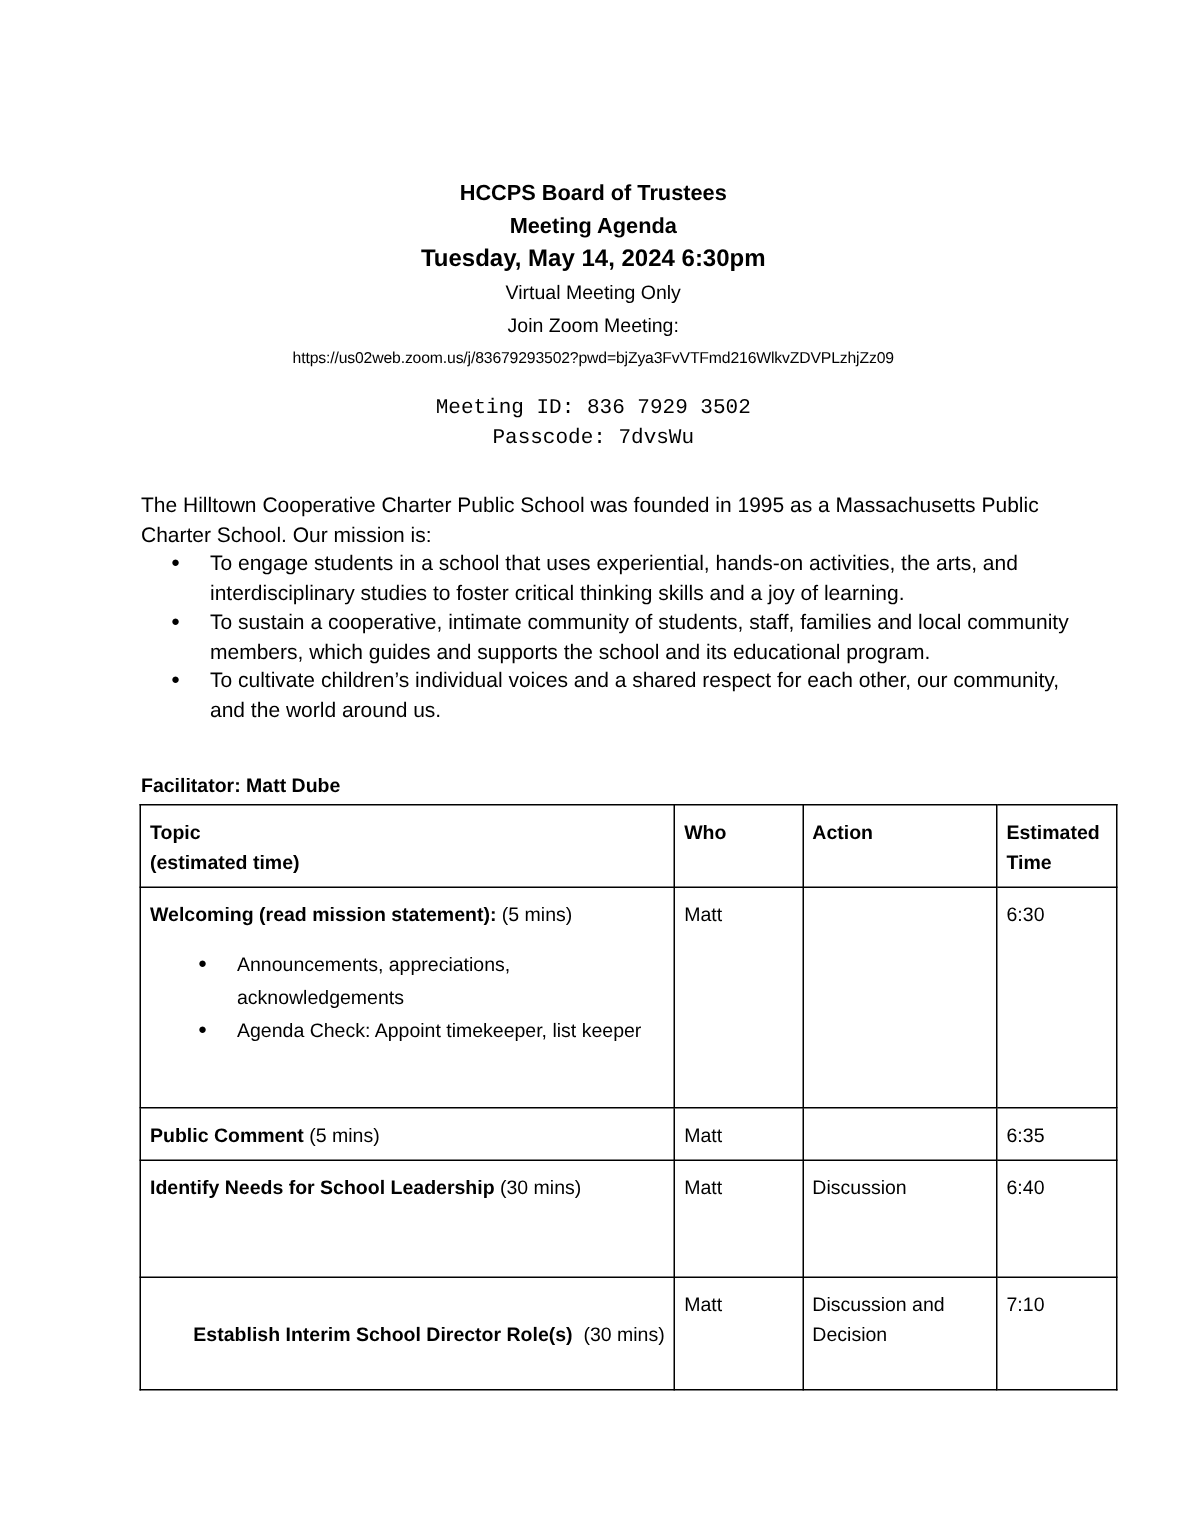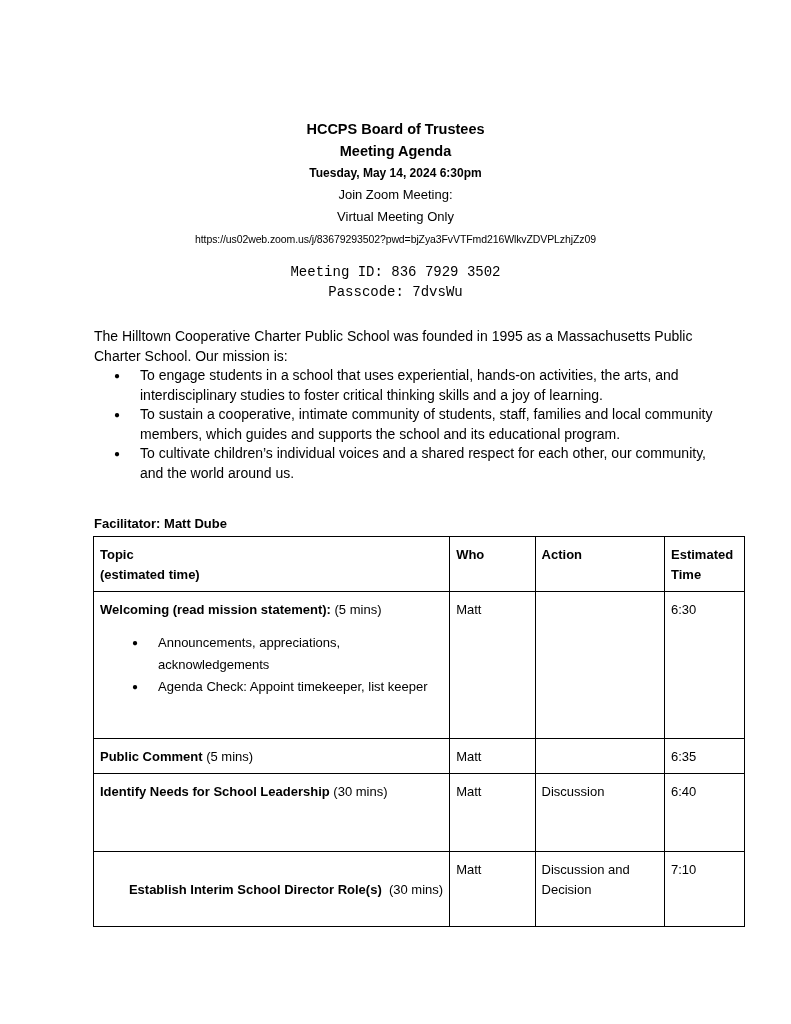--- a/index.html
+++ b/index.html
@@ -28,21 +28,21 @@
       width: 791px;
       text-align: center;
     }
     .header .title {
       font-weight: bold;
       font-size: 14.5px;
       line-height: 22px;
     }
     .header .date {
       font-weight: bold;
-      font-size: 12px;
+      font-size: 16px;
       line-height: 22px;
     }
     .header .line {
       font-size: 13px;
       line-height: 22px;
     }
     .header .url {
       font-size: 10.5px;
       line-height: 22px;
       letter-spacing: -0.1px;
@@ -125,22 +125,22 @@
   </style>
 </head>
 <body>
 
 <div class="page">
 
   <div class="header">
     <div class="title">HCCPS Board of Trustees</div>
     <div class="title">Meeting Agenda</div>
     <div class="date">Tuesday, May 14, 2024 6:30pm</div>
+    <div class="line">Virtual Meeting Only</div>
     <div class="line">Join Zoom Meeting:</div>
-    <div class="line">Virtual Meeting Only</div>
     <div class="url">https://us02web.zoom.us/j/83679293502?pwd=bjZya3FvVTFmd216WlkvZDVPLzhjZz09</div>
     <div class="gap"></div>
     <div class="small">Meeting ID: 836 7929 3502</div>
     <div class="small">Passcode: 7dvsWu</div>
   </div>
 
   <div class="intro">
     <div>The Hilltown Cooperative Charter Public School was founded in 1995 as a Massachusetts Public Charter School. Our mission is:</div>
     <ul>
       <li>To engage students in a school that uses experiential, hands-on activities, the arts, and interdisciplinary studies to foster critical thinking skills and a joy of learning.</li>

